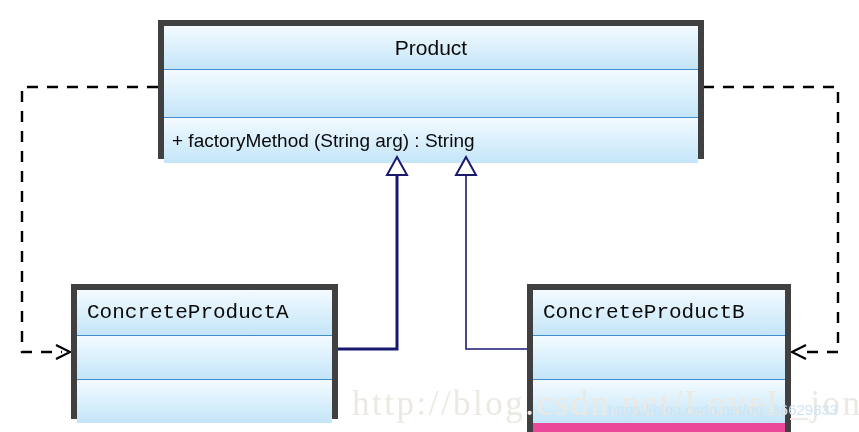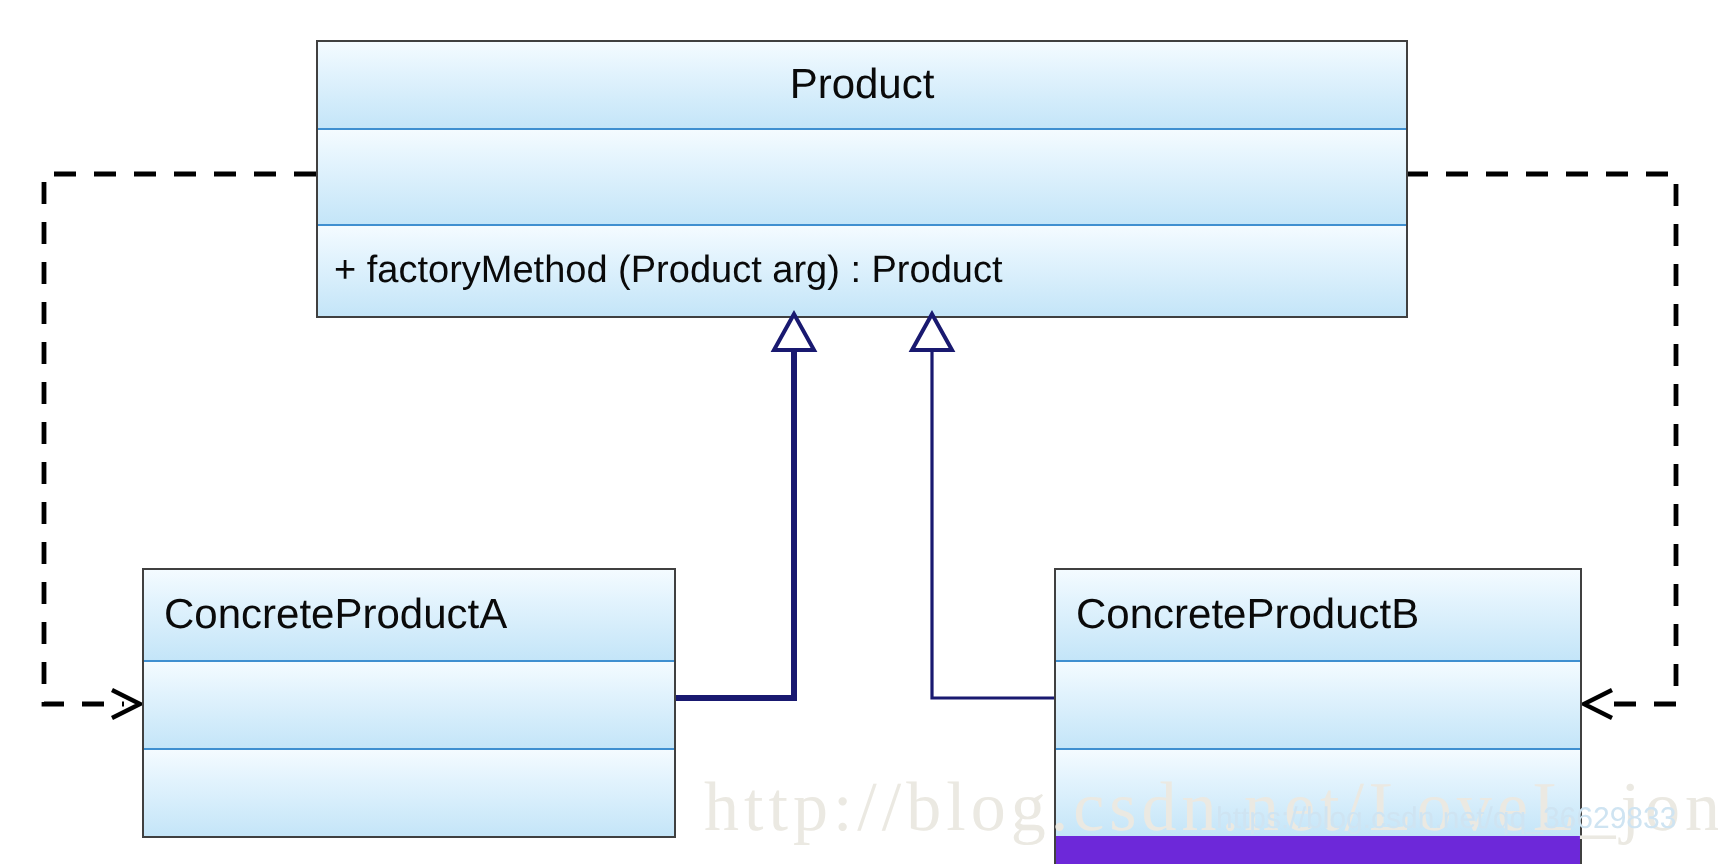--- a/index.html
+++ b/index.html
@@ -8,34 +8,34 @@
     background:#ffffff;
     font-family:"Liberation Sans", sans-serif;
     overflow:hidden;
   }
   #stage{position:relative;width:859px;height:432px;overflow:hidden;background:#fff;}
 
   
   .uml-class{
     position:absolute;
     box-sizing:border-box;
-    border:1px solid #404040;
-    background:#6d28d9;
+    border:6px solid #404040;
+    background:#ec4899;
     z-index:5;
   }
   .compartment{
     box-sizing:border-box;
     width:100%;
     display:flex;
     align-items:center;
     background:linear-gradient(to bottom,#f4fbff 0%,#e2f3fd 35%,#c4e5f8 100%);
   }
   .compartment + .compartment{border-top:1px solid #3f8fd0;}
   .compartment.title{justify-content:center;}
-  .compartment.title.left{justify-content:flex-start;padding-left:10px;}
+  .compartment.title.left{justify-content:flex-start;padding-left:10px;font-family:Liberation Mono, monospace;}
   .compartment.members{padding-left:8px;}
   .cls-name{
     font-size:21px;
     color:#0a0a0a;
     line-height:1;
     white-space:nowrap;
     letter-spacing:0px;
   }
   .member-text{
     font-size:19px;
@@ -86,21 +86,21 @@
     <path d="M703,87 L838,87 L838,352 L800,352" fill="none" stroke="#000000" stroke-width="2.4" stroke-dasharray="11,9" stroke-linecap="butt"></path>
     <path d="M806,345 L792,352 L806,359" fill="none" stroke="#000000" stroke-width="2.2" stroke-linejoin="miter" stroke-linecap="butt"></path>
   </svg>
 
   <div class="uml-class" id="cls-product" style="left:158px;top:20px;width:546px;height:139px;">
     <div class="compartment title" style="height:43px;">
       <span class="cls-name">Product</span>
     </div>
     <div class="compartment" style="height:48px;"></div>
     <div class="compartment members" style="height:46px;">
-      <span class="member-text">+ factoryMethod (Product arg) : Product</span>
+      <span class="member-text">+ factoryMethod (String arg) : String</span>
     </div>
   </div>
 
   <div class="uml-class" id="cls-concrete-a" style="left:71px;top:284px;width:267px;height:135px;">
     <div class="compartment title left" style="height:45px;">
       <span class="cls-name">ConcreteProductA</span>
     </div>
     <div class="compartment" style="height:44px;"></div>
     <div class="compartment" style="height:44px;"></div>
   </div>

